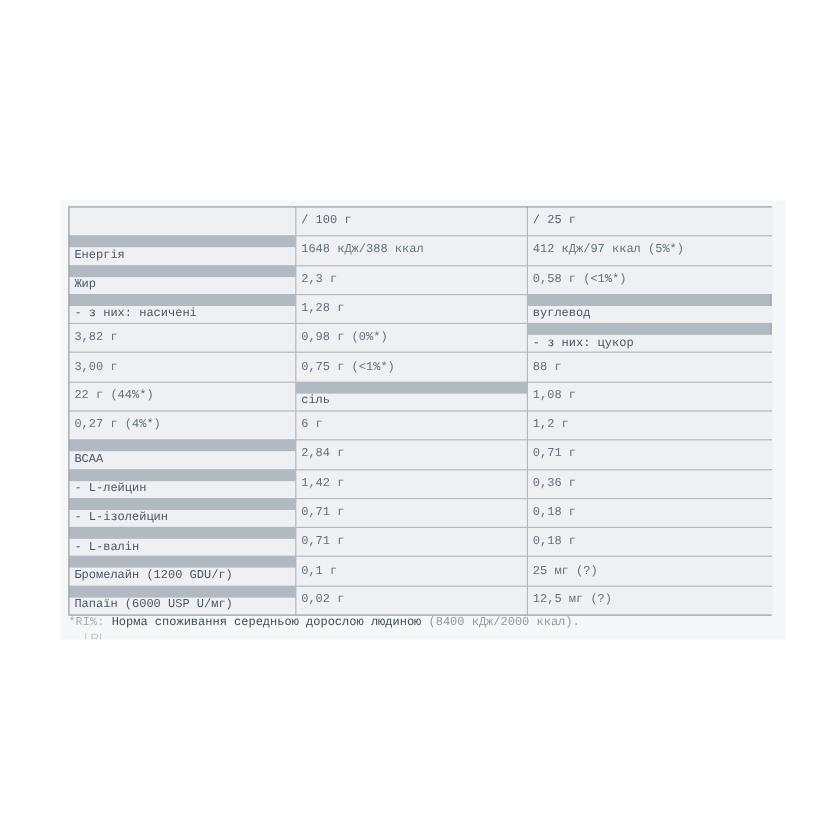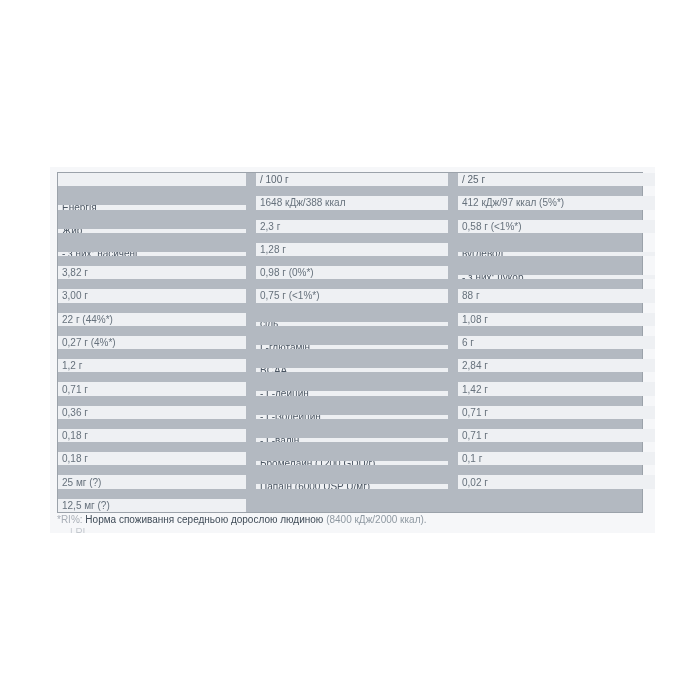--- a/index.html
+++ b/index.html
@@ -20,21 +20,22 @@
 
   .nutrition-table {
     position: absolute;
     left: 7px; top: 5px;
     width: 586px; height: 341px;
     border: 1px solid #9ba2aa;
     background: #b3b9c1;            
     display: grid;
     grid-template-columns: 188px 192px 204px;
     grid-auto-rows: 1fr;
-    gap: 10px;
+    gap: 1px;
+    font-family: Liberation Mono, monospace;
   }
   .cell {
     background: #eef0f3;
     display: flex;
     align-items: center;
     padding-left: 4px;
     font-size: 10px;
     line-height: 11px;
     color: #66717c;
     white-space: nowrap;
@@ -42,20 +43,21 @@
   }
   .cell.label { color: #4b5663; margin-top: 9px; }
   .cell.header { color: #5a6570; }
 
   .footnote {
     position: absolute;
     left: 7px; top: 347px;
     font-size: 10px;
     color: #3f4b57;
     white-space: nowrap;
+    font-family: Liberation Mono, monospace;
   }
   .footnote .fn-prefix { color: #a8aeb6; }
   .footnote .fn-paren  { color: #8f99a2; }
 
   .clipped-line {
     position: absolute;
     left: 20px; top: 360px;
     font-size: 10px;
     color: #c3c8ce;
     white-space: nowrap;
@@ -92,21 +94,20 @@
   <div class="cell">3,00 г</div>
   <div class="cell">0,75 г (&lt;1%*)</div>
 
   <div class="cell">88 г</div>
   <div class="cell">22 г (44%*)</div>
 
   <div class="cell label">сіль</div>
   <div class="cell">1,08 г</div>
   <div class="cell">0,27 г (4%*)</div>
 
-  <div class="cell label">L-глютамін</div>
   <div class="cell">6 г</div>
   <div class="cell">1,2 г</div>
 
   <div class="cell label">BCAA</div>
   <div class="cell">2,84 г</div>
   <div class="cell">0,71 г</div>
 
   <div class="cell label">- L-лейцин</div>
   <div class="cell">1,42 г</div>
   <div class="cell">0,36 г</div>

